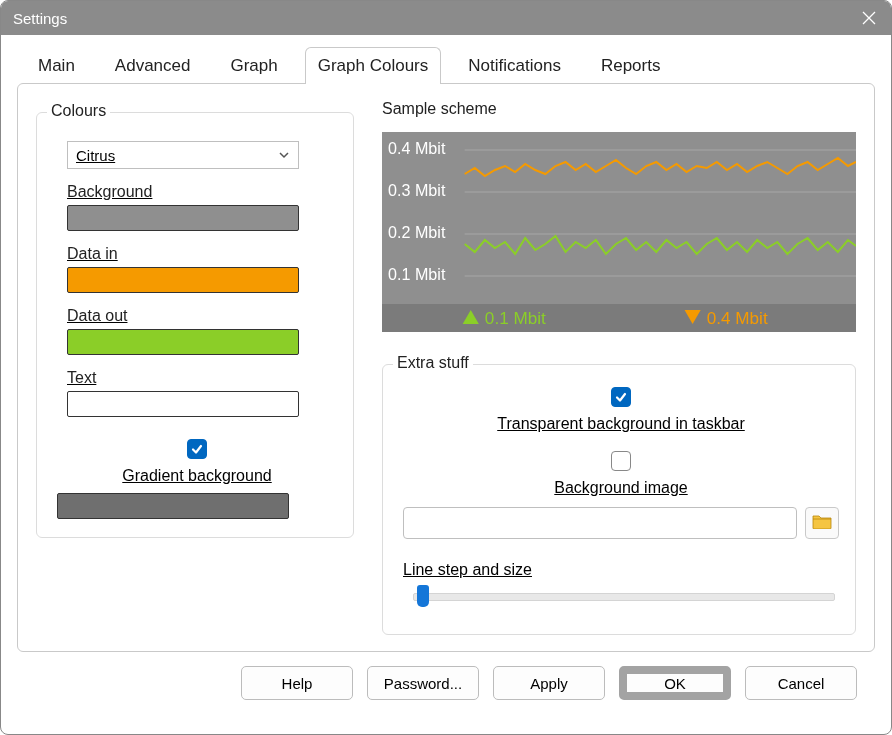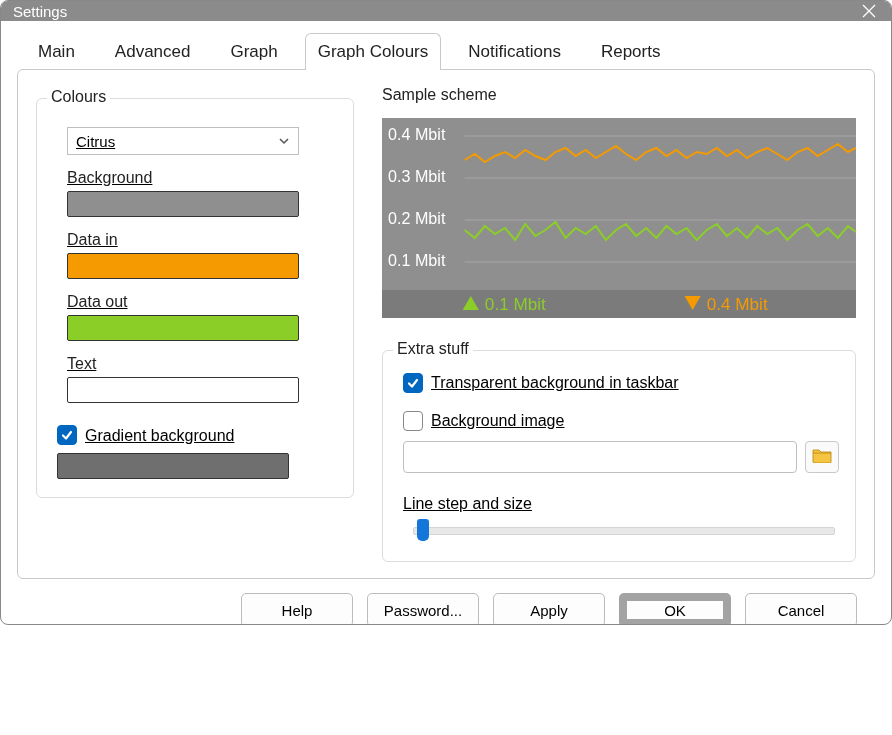--- a/index.html
+++ b/index.html
@@ -1,36 +1,36 @@
 <!DOCTYPE html>
 <html><head>
 <meta charset="utf-8">
 <style>
   * { box-sizing: border-box; font-family: "Segoe UI", Arial, sans-serif; }
   body { margin: 0; padding: 0; background: #fff; }
-  .window { width: 892px; height: 625px; border: 1px solid #888; border-radius: 8px; overflow: hidden; display: flex; flex-direction: column; background: #fff; }
+  .window { width: 892px; height: 735px; border: 1px solid #888; border-radius: 8px; overflow: hidden; display: flex; flex-direction: column; background: #fff; }
   .titlebar { background: #8b8b8b; color: #fff; height: 34px; display: flex; align-items: center; justify-content: space-between; padding: 0 12px; font-size: 15px; }
   .titlebar .title { }
   .titlebar .close { width: 20px; height: 20px; display: flex; align-items: center; justify-content: center; cursor: pointer; }
   .titlebar .close svg { stroke: #fff; }
   .body { flex: 1; padding: 12px 16px 16px 16px; display: flex; flex-direction: column; }
   .tabs { display: flex; gap: 12px; margin-left: 8px; font-size: 17px; color: #222; }
   .tab { padding: 8px 12px; border: 1px solid transparent; border-bottom: none; cursor: pointer; border-radius: 6px 6px 0 0; margin-right: 2px; }
   .tab.active { border-color: #c9c9c9; background: #fff; position: relative; z-index: 2; }
   .tabpanel { border: 1px solid #c9c9c9; border-radius: 6px; margin-top: -1px; flex: 1; padding: 16px 18px; display: flex; gap: 28px; }
   .col-left { width: 318px; }
   .col-right { flex: 1; display: flex; flex-direction: column; gap: 14px; }
   .groupbox { border: 1px solid #dcdcdc; border-radius: 6px; padding: 14px 16px 18px 16px; position: relative; margin-top: 12px; text-decoration: underline; }
   .groupbox > .legend { position: absolute; top: -11px; left: 10px; background: #fff; padding: 0 4px; font-size: 16px; color: #222; }
   .field { margin: 14px 0 0 14px; }
   .field-label { font-size: 16px; color: #222; margin-bottom: 4px; display: block; }
   .select { width: 232px; height: 28px; border: 1px solid #bfbfbf; border-radius: 0; display: flex; align-items: center; justify-content: space-between; padding: 0 8px; background: #fff; cursor: pointer; font-size: 15px; }
   .select .chev { color: #555; }
   .swatch { width: 232px; height: 26px; border: 1px solid #333; border-radius: 2px; margin-top: 4px; cursor: pointer; }
-  .check-row { display: flex; align-items: center; gap: 8px; margin: 18px 0 0 4px; font-size: 16px; }
+  .check-row { display: flex; align-items: center; gap: 8px; margin: 18px 0 0 4px; font-size: 16px; flex-direction: column; }
   .checkbox { width: 20px; height: 20px; border-radius: 4px; border: 1px solid #888; display: inline-flex; align-items: center; justify-content: center; cursor: pointer; flex-shrink: 0; }
   .checkbox.checked { background: #0067c0; border-color: #0067c0; }
   .checkbox.checked svg { display: block; }
   .checkbox svg { display: none; stroke: #fff; }
   .sample-title { font-size: 16px; color: #222; }
   .sample-graph { width: 100%; height: 200px; background: #8f8f8f; border: none; display: block; }
   .extra { }
   .extra .row { margin: 8px 0 0 4px; }
   .browse-row { display: flex; gap: 8px; align-items: center; margin: 10px 0 0 4px; }
   .textinput { flex: 1; height: 32px; border: 1px solid #bfbfbf; border-radius: 4px; background: #fff; padding: 0 6px; font-size: 15px; }
@@ -96,21 +96,21 @@
           <div class="field">
             <span class="field-label">Data out</span>
             <div class="swatch" style="background:#8bce28"></div>
           </div>
 
           <div class="field">
             <span class="field-label">Text</span>
             <div class="swatch" style="background:#ffffff"></div>
           </div>
 
-          <div class="check-row" style="margin-left:4px; margin-top:22px;align-items:flex-end;">
+          <div class="check-row" style="margin-left:4px; margin-top:22px;">
             <span class="checkbox checked">
               <svg width="14" height="14" viewBox="0 0 14 14" fill="none" stroke-width="2.2" stroke-linecap="round" stroke-linejoin="round">
                   <path d="M3 7.5 L6 10.5 L11 4"></path>
                 </svg>
             </span>
             <span>Gradient background</span>
           </div>
           <div class="field" style="margin-top:8px; margin-left:4px;">
             <div class="swatch" style="background:#6f6f6f"></div>
           </div>

